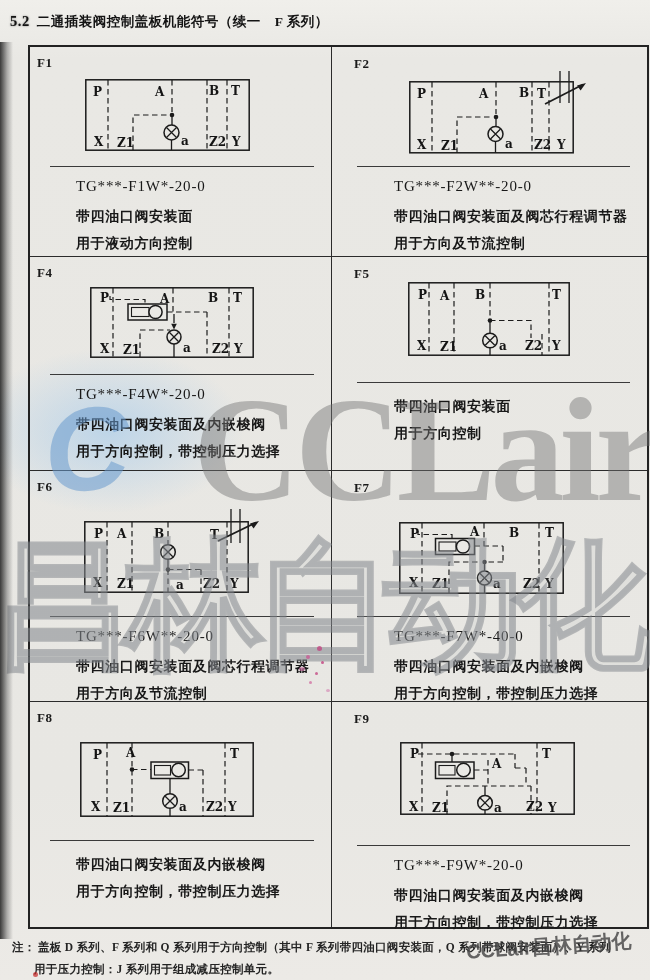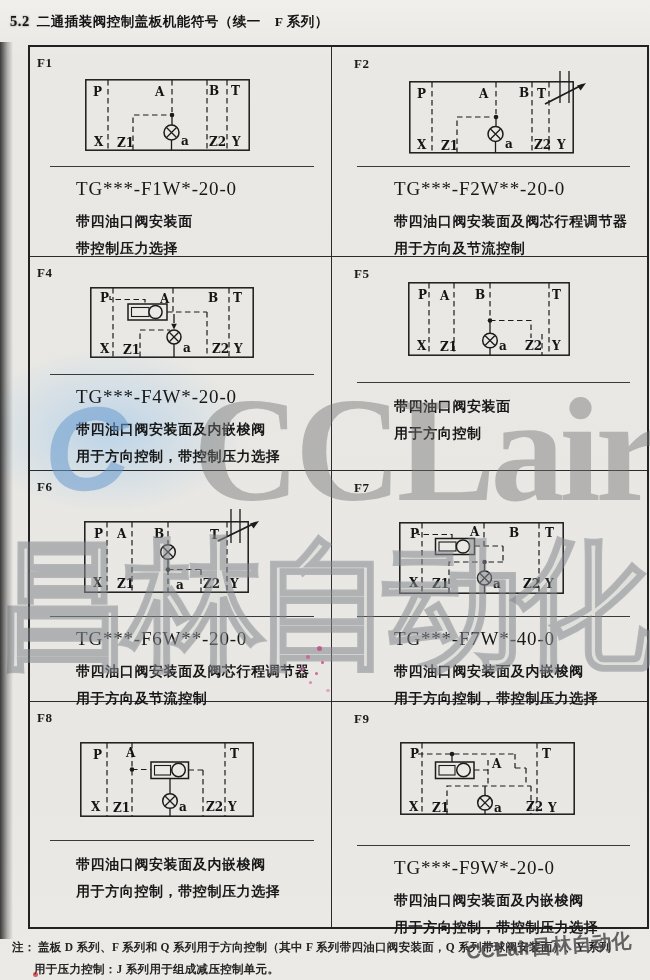--- a/index.html
+++ b/index.html
@@ -13,21 +13,21 @@
   .cell{position:relative;border-right:1.5px solid #2b2b2b;border-bottom:1.5px solid #2b2b2b}
   .cell.c2{border-right:none}
   .cell.r4{border-bottom:none}
   .flabel{position:absolute;font-weight:bold;font-size:13px;letter-spacing:.5px;color:#1a1a1a}
   .c1 .flabel{left:7px;top:8px}.c2 .flabel{left:22px;top:9px}
   .diag{position:absolute}
   .sep{position:absolute;height:0;border-top:1.6px solid #3a3a3a}
   .c1 .sep{left:20px;right:17px}.c2 .sep{left:25px;right:17px}
   .tb{position:absolute;right:6px}
   .c1 .tb{left:46px}.c2 .tb{left:62px}
-  .model{font-size:19px;letter-spacing:.8px;margin-bottom:9px;white-space:nowrap;color:#181818}
+  .model{font-size:15px;letter-spacing:.8px;margin-bottom:9px;white-space:nowrap;color:#181818}
   .desc{font-size:14px;font-weight:bold;line-height:26.5px;letter-spacing:.6px;white-space:nowrap;color:#181818}
   svg text{font-family:"DejaVu Serif",serif;font-size:12px;font-weight:bold;fill:#141414}
   .bx{fill:none;stroke:#1b1b1b;stroke-width:1.5}
   .dl{fill:none;stroke:#1b1b1b;stroke-width:1.2;stroke-dasharray:5.5 3.5}
   .sl{fill:none;stroke:#1b1b1b;stroke-width:1.3}
   .sl2{fill:none;stroke:#1b1b1b;stroke-width:1.7}
   .oc{fill:none;stroke:#1b1b1b;stroke-width:1.5}
   .vr{fill:#eae9e5;stroke:#1b1b1b;stroke-width:1.5}
   .vi{fill:none;stroke:#1b1b1b;stroke-width:1.1}
   .dot,.arr{fill:#1b1b1b}
@@ -74,21 +74,21 @@
         <text x="9" y="67">X</text>
         <text x="32" y="68">Z1</text>
         <text x="96" y="66">a</text>
         <text x="124" y="67">Z2</text>
         <text x="147" y="67">Y</text>
       </svg>
       <div class="sep" style="top:119px"></div>
       <div class="tb" style="top:131px">
         <div class="model">TG***-F1W*-20-0</div>
         <div class="desc">带四油口阀安装面</div>
-        <div class="desc">带控制压力选择</div>
+        <div class="desc">用于液动方向控制</div>
       </div>
     </div>
 
     <div class="cell c2 r1">
       <div class="flabel">F2</div>
       <svg class="diag" style="left:77px;top:16px;width:180px;height:95px" viewBox="0 0 180 95">
         <rect class="bx" x="0.8" y="18.8" width="163.4" height="71"></rect>
         <path class="dl" d="M23 19 V90 M123 19 V90 M140 19 V90 M87 19 V51"></path>
         <path class="dl" d="M48 90 V54 H84"></path>
         <circle class="dot" cx="87" cy="54" r="2.3"></circle>

